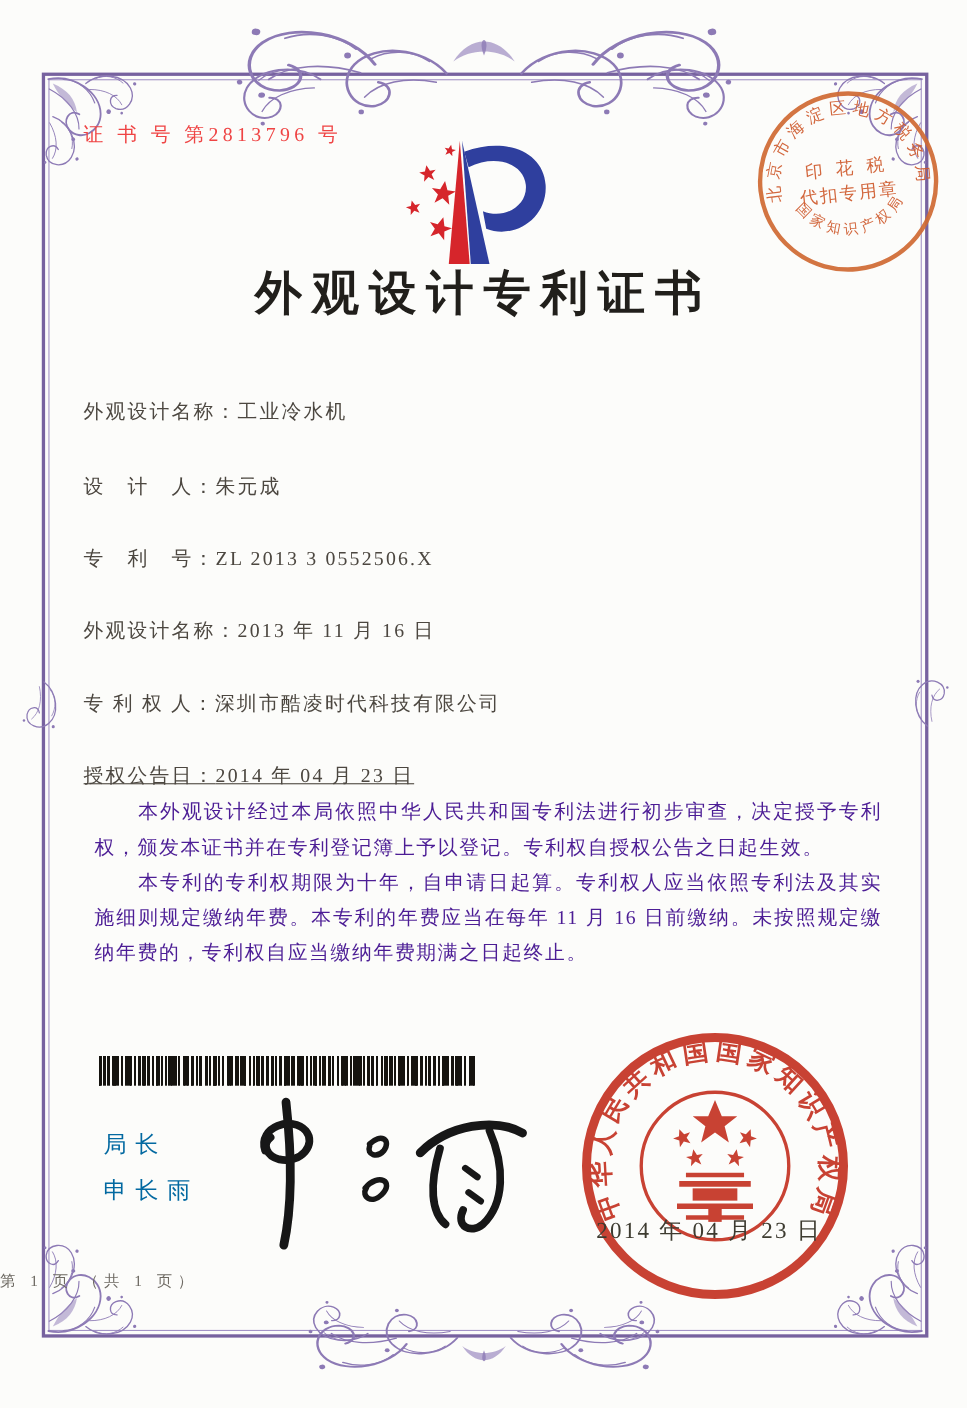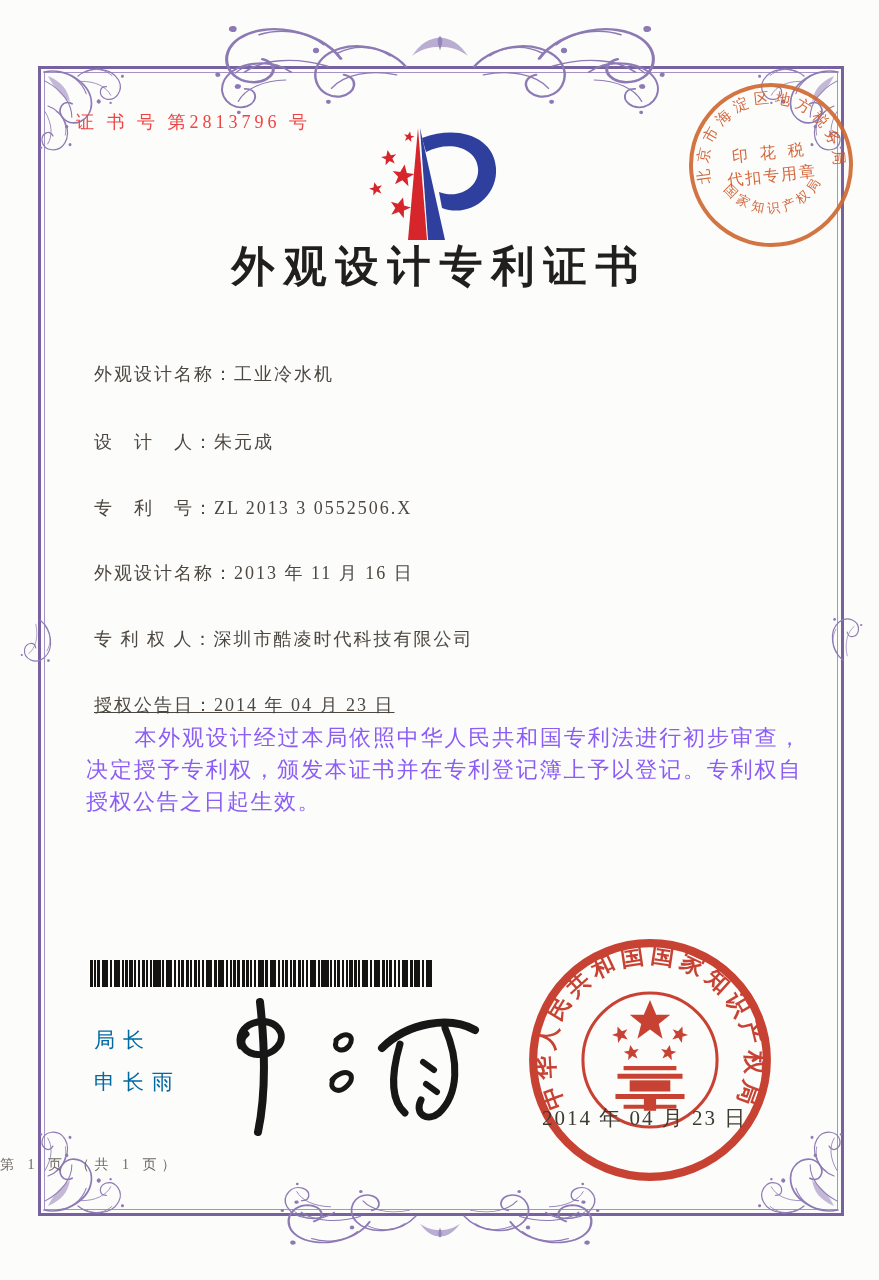--- a/index.html
+++ b/index.html
@@ -32,31 +32,31 @@
     text-align:center; font-size:43px; font-weight:600;
     letter-spacing:9px; color:#211f1b;
   }
   
   .tax-stamp {
     position:absolute; left:684px; top:78px; width:174px; height:174px;
     z-index:4; opacity:.92; transform:rotate(-6deg);
   }
   
   .field-row {
-    position:absolute; left:94px; z-index:3;
+    position:absolute; left:76px; z-index:3;
     font-size:18px; letter-spacing:2px; color:#4c4740;
     white-space:nowrap;
   }
   .row-0 { top:362px; } .row-1 { top:430px; } .row-2 { top:496px; }
   .row-3 { top:561px; } .row-4 { top:627px; } .row-5 { top:693px;text-decoration:underline; }
   
   .body-text {
     position:absolute; left:86px; top:722px; width:716px; z-index:3;
-    font-size:22px; line-height:32px; letter-spacing:1.5px;
-    color:#8b5cf6; text-align:justify;
+    font-size:18px; line-height:32px; letter-spacing:1.5px;
+    color:#4c1d95; text-align:justify;
   }
   .body-text p { text-indent:2.2em; margin:0; }
   
   .barcode {
     position:absolute; left:90px; top:960px; width:342px; height:27px; z-index:3;
     background:
       repeating-linear-gradient(90deg,#15130f 0 2px,transparent 2px 4px),
       repeating-linear-gradient(90deg,#15130f 0 1px,transparent 1px 7px),
       repeating-linear-gradient(90deg,#15130f 0 3px,transparent 3px 13px);
   }
@@ -158,20 +158,21 @@
 
 <div class="field-row row-0"><span>外观设计名称：</span><span>工业冷水机</span></div>
 <div class="field-row row-1"><span>设　计　人：</span><span>朱元成</span></div>
 <div class="field-row row-2"><span>专　利　号：</span><span>ZL 2013 3 0552506.X</span></div>
 <div class="field-row row-3"><span>外观设计名称：</span><span>2013 年 11 月 16 日</span></div>
 <div class="field-row row-4"><span>专 利 权 人：</span><span>深圳市酷凌时代科技有限公司</span></div>
 <div class="field-row row-5"><span>授权公告日：</span><span>2014 年 04 月 23 日</span></div>
 
 <div class="body-text">
   <p>本外观设计经过本局依照中华人民共和国专利法进行初步审查，决定授予专利权，颁发本证书并在专利登记簿上予以登记。专利权自授权公告之日起生效。</p>
+  <p>本专利的专利权期限为十年，自申请日起算。专利权人应当依照专利法及其实施细则规定缴纳年费。本专利的年费应当在每年 11 月 16 日前缴纳。未按照规定缴纳年费的，专利权自应当缴纳年费期满之日起终止。</p>
 </div>
 
 <div class="barcode"></div>
 
 <div class="officer">
   <div>局长</div>
   <div class="name">申长雨</div>
 </div>
 
 <svg class="signature" viewBox="0 0 310 142">

